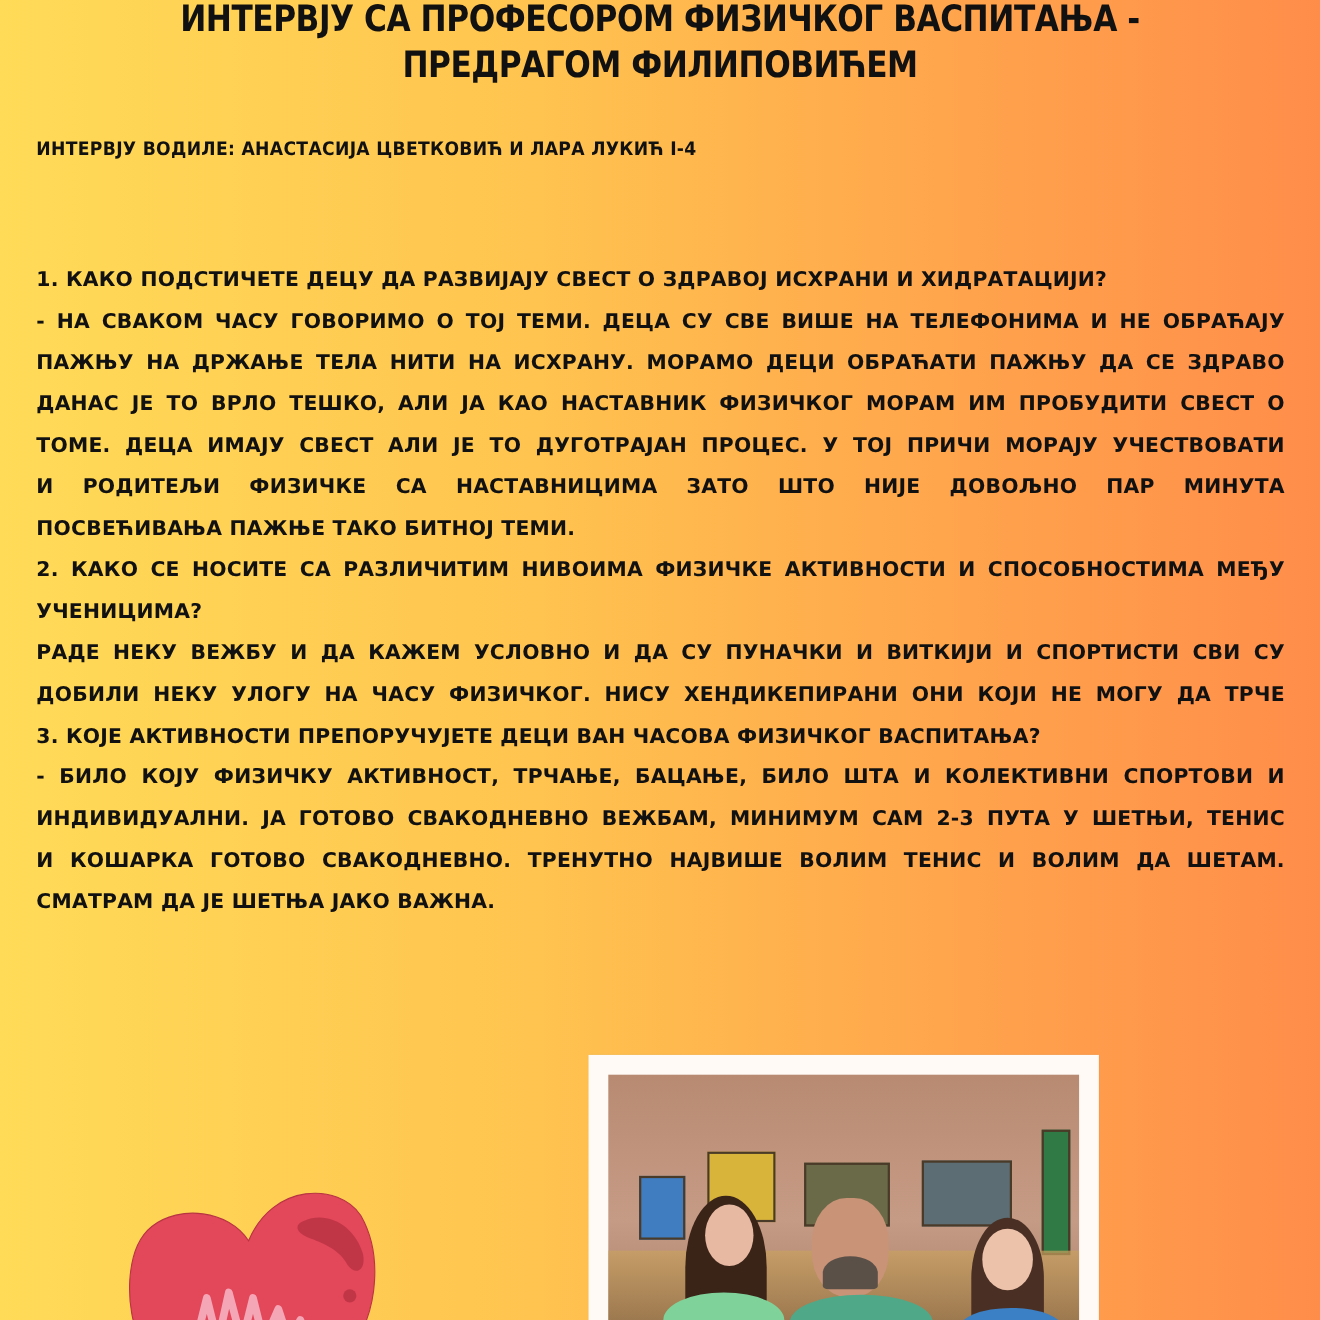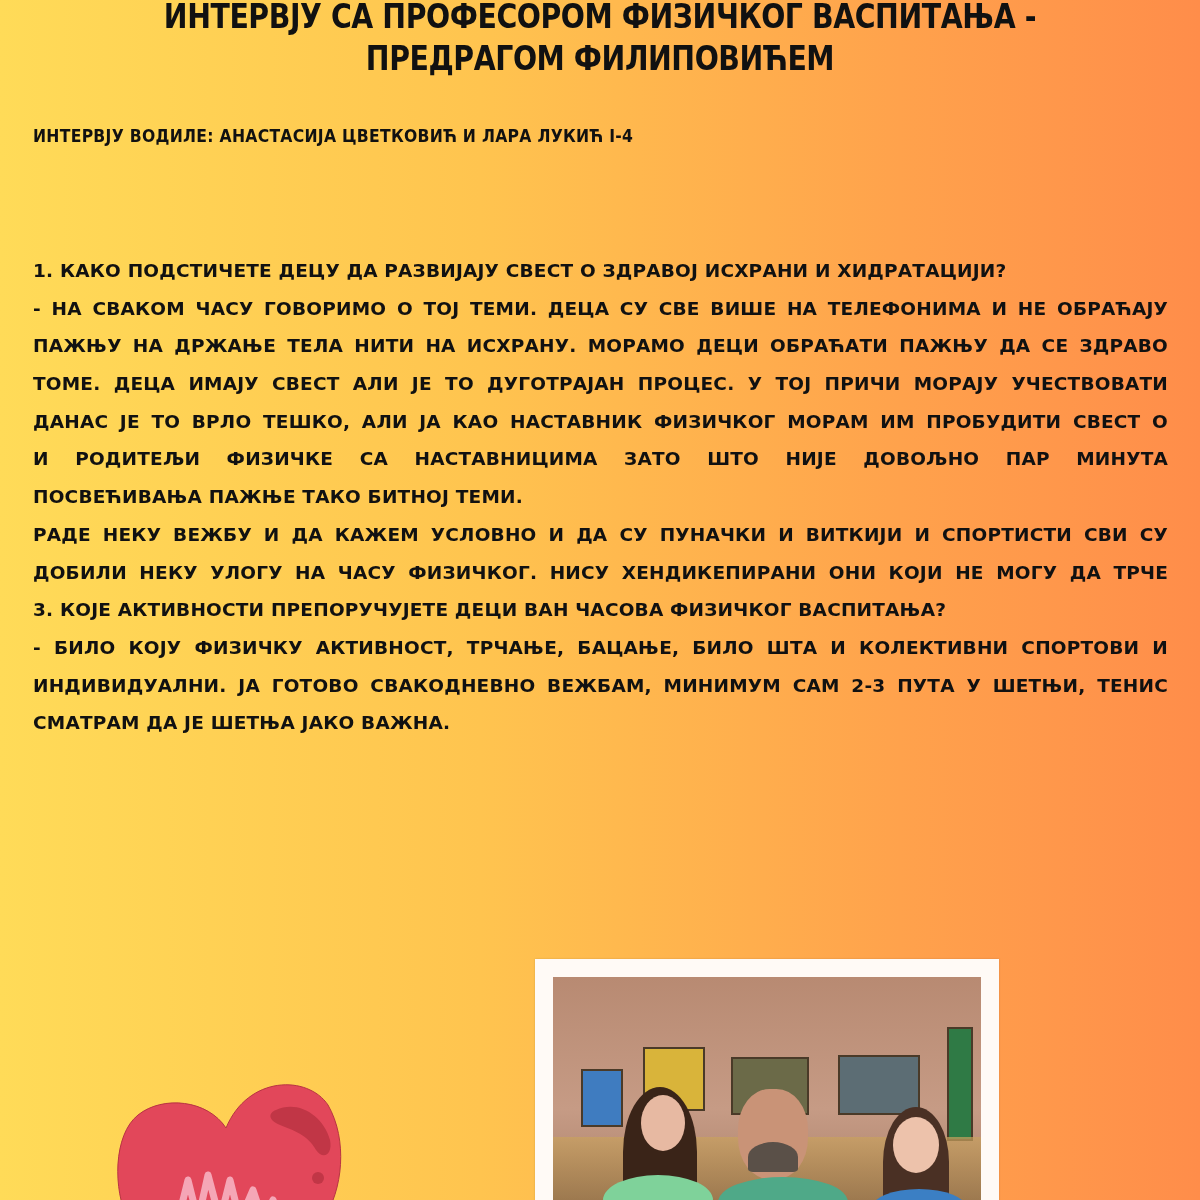--- a/index.html
+++ b/index.html
@@ -17,21 +17,21 @@
       text-transform: uppercase; margin-top: -4px;
     }
     .title div { white-space: nowrap; }
     .byline {
       position: absolute; left: 33px; top: 126px;
       font-weight: 700; font-size: 17px; letter-spacing: 0.3px;
       transform: scaleX(0.92); transform-origin: left top;
       white-space: nowrap;
     }
     .body {
-      position: absolute; left: 33px; top: 252px; width: 1135px;
+      position: absolute; left: 33px; top: 236px; width: 1135px;
     }
     .line {
       font-weight: 700; font-size: 18.5px; line-height: 37.7px; height: 37.7px;
       white-space: nowrap; overflow: visible; letter-spacing: 0.2px;
     }
     .line.justify {
       text-align: justify; text-align-last: justify; white-space: normal;
     }
     .photo-frame {
       position: absolute; left: 535px; top: 959px; width: 464px; height: 260px;
@@ -53,29 +53,32 @@
   <div>ИНТЕРВЈУ СА ПРОФЕСОРОМ ФИЗИЧКОГ ВАСПИТАЊА -</div>
   <div>ПРЕДРАГОМ ФИЛИПОВИЋЕМ</div>
 </div>
 
 <div class="byline">ИНТЕРВЈУ ВОДИЛЕ: АНАСТАСИЈА ЦВЕТКОВИЋ И ЛАРА ЛУКИЋ I-4</div>
 
 <div class="body">
   <div class="line">1.  КАКО ПОДСТИЧЕТЕ ДЕЦУ ДА РАЗВИЈАЈУ СВЕСТ О ЗДРАВОЈ ИСХРАНИ И ХИДРАТАЦИЈИ?</div>
   <div class="line justify">-  НА СВАКОМ ЧАСУ ГОВОРИМО О ТОЈ ТЕМИ. ДЕЦА СУ СВЕ ВИШЕ НА ТЕЛЕФОНИМА И НЕ ОБРАЋАЈУ</div>
   <div class="line justify">ПАЖЊУ НА ДРЖАЊЕ ТЕЛА НИТИ НА ИСХРАНУ. МОРАМО ДЕЦИ ОБРАЋАТИ ПАЖЊУ ДА СЕ ЗДРАВО</div>
+  <div class="line justify">ДАНАС ЈЕ ТО ВРЛО ТЕШКО, АЛИ ЈА КАО НАСТАВНИК ФИЗИЧКОГ МОРАМ ИМ ПРОБУДИТИ СВЕСТ О</div>
   <div class="line justify">ТОМЕ. ДЕЦА ИМАЈУ СВЕСТ АЛИ ЈЕ ТО ДУГОТРАЈАН ПРОЦЕС. У ТОЈ ПРИЧИ МОРАЈУ УЧЕСТВОВАТИ</div>
-  <div class="line justify">ДАНАС ЈЕ ТО ВРЛО ТЕШКО, АЛИ ЈА КАО НАСТАВНИК ФИЗИЧКОГ МОРАМ ИМ ПРОБУДИТИ СВЕСТ О</div>
   <div class="line justify">И РОДИТЕЉИ ФИЗИЧКЕ СА НАСТАВНИЦИМА ЗАТО ШТО НИЈЕ ДОВОЉНО ПАР МИНУТА</div>
   <div class="line">ПОСВЕЋИВАЊА ПАЖЊЕ ТАКО БИТНОЈ ТЕМИ.</div>
+  <div class="line justify">2.  КАКО СЕ НОСИТЕ СА РАЗЛИЧИТИМ НИВОИМА ФИЗИЧКЕ АКТИВНОСТИ И СПОСОБНОСТИМА МЕЂУ</div>
+  <div class="line">УЧЕНИЦИМА?</div>
   <div class="line justify">РАДЕ НЕКУ ВЕЖБУ И ДА КАЖЕМ УСЛОВНО И ДА СУ ПУНАЧКИ И ВИТКИЈИ И СПОРТИСТИ СВИ СУ</div>
   <div class="line justify">ДОБИЛИ НЕКУ УЛОГУ НА ЧАСУ ФИЗИЧКОГ. НИСУ ХЕНДИКЕПИРАНИ ОНИ КОЈИ НЕ МОГУ ДА ТРЧЕ</div>
   <div class="line">3.  КОЈЕ АКТИВНОСТИ ПРЕПОРУЧУЈЕТЕ ДЕЦИ ВАН ЧАСОВА ФИЗИЧКОГ ВАСПИТАЊА?</div>
   <div class="line justify">-  БИЛО КОЈУ ФИЗИЧКУ АКТИВНОСТ, ТРЧАЊЕ, БАЦАЊЕ, БИЛО ШТА И КОЛЕКТИВНИ СПОРТОВИ И</div>
   <div class="line justify">ИНДИВИДУАЛНИ. ЈА ГОТОВО СВАКОДНЕВНО ВЕЖБАМ, МИНИМУМ САМ 2-3 ПУТА У ШЕТЊИ, ТЕНИС</div>
+  <div class="line justify">И КОШАРКА ГОТОВО СВАКОДНЕВНО. ТРЕНУТНО НАЈВИШЕ ВОЛИМ ТЕНИС И ВОЛИМ ДА ШЕТАМ.</div>
   <div class="line">СМАТРАМ ДА ЈЕ ШЕТЊА ЈАКО ВАЖНА.</div>
 </div>
 
 <svg class="heart" viewBox="0 0 240 140">
   <path d="M118 48 C 100 20, 55 15, 30 35 C 5 55, 5 110, 20 140 L 215 140 C 235 110, 240 60, 220 25 C 200 -5, 140 -5, 118 48 Z" fill="#e2475a" stroke="#b83443" stroke-width="1"></path>
   <path d="M168 30 C 190 20, 215 35, 222 60 C 225 75, 215 80, 208 70 C 200 55, 185 50, 172 45 C 160 40, 160 33, 168 30 Z" fill="#c13646"></path>
   <circle cx="210" cy="98" r="6" fill="#c13646"></circle>
   <polyline points="40,150 55,130 70,140 80,100 90,140 100,95 112,140 122,100 132,140 145,110 155,140 165,120 178,150" fill="none" stroke="#f5a6b6" stroke-width="7" stroke-linecap="round" stroke-linejoin="round"></polyline>
 </svg>
 

